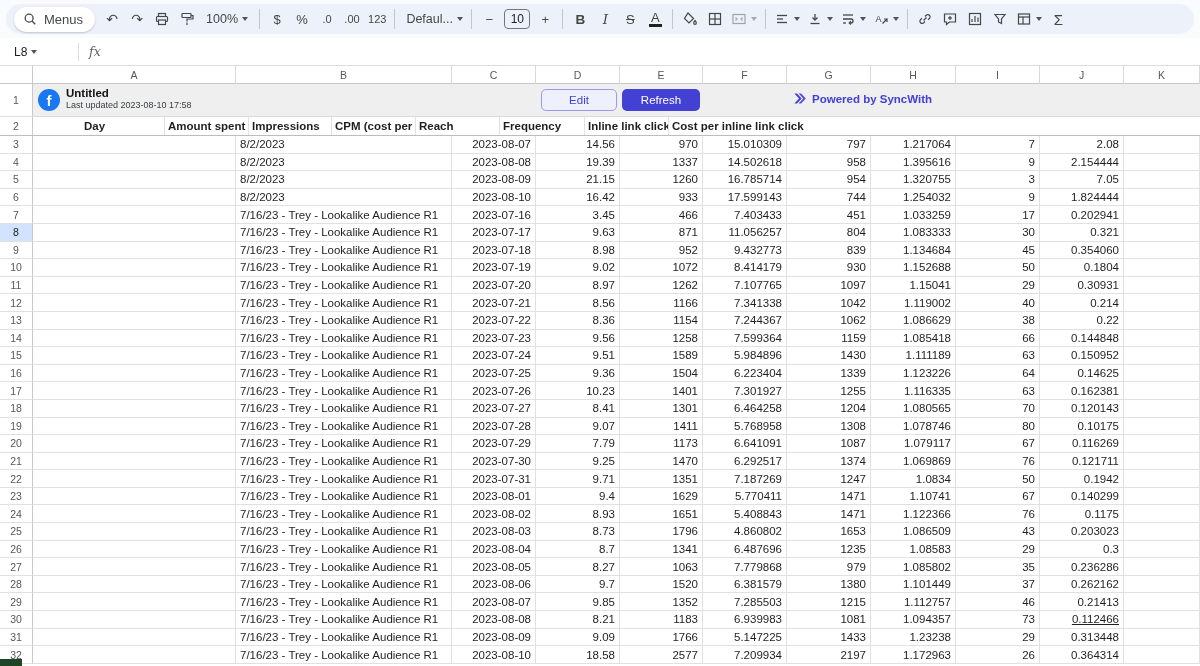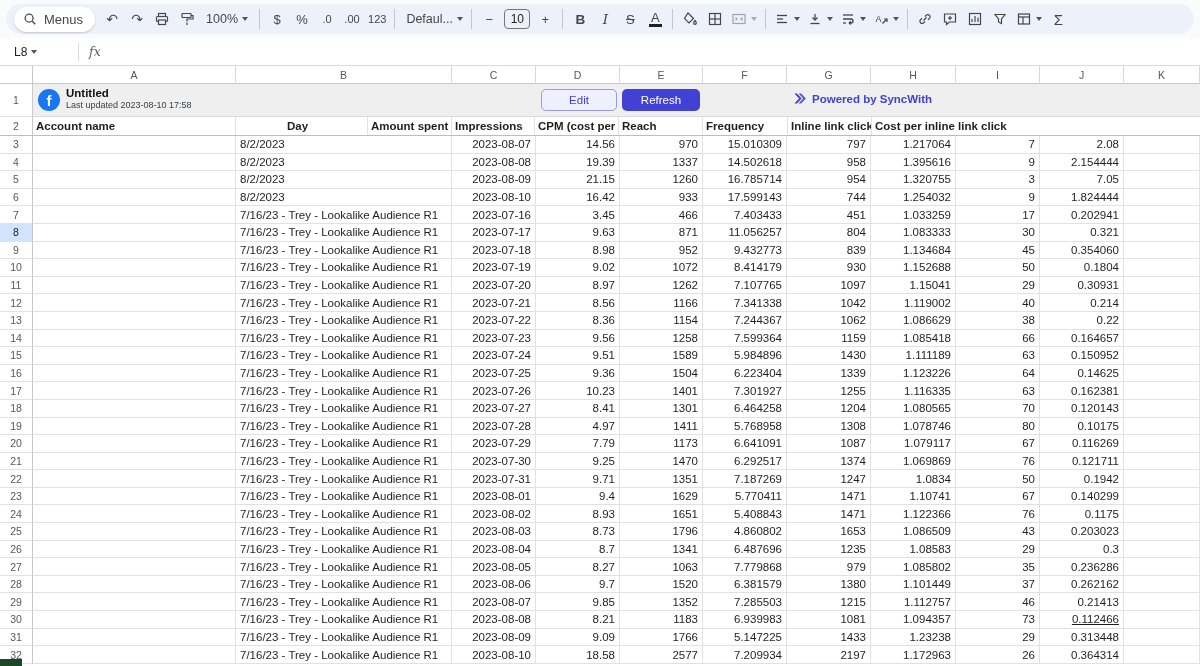--- a/index.html
+++ b/index.html
@@ -303,21 +303,20 @@
             <path d="M1.5 1.5l5 5.5-5 5.5h2.8l5-5.5-5-5.5z"></path>
             <path d="M7 1.5l5 5.5-5 5.5h2.8l5-5.5-5-5.5z" transform="translate(-1,0)" opacity="0.9"></path>
           </svg>
         <span>Powered by SyncWith</span>
       </div>
     </div>
   </div>
 
   <div class="header-row" id="header-cells">
     <div class="gutter">2</div>
-  <div class="cell hcell txt" style="width: 203px;">Account name</div>
       <div class="cell hcell txt" style="width: 84px; margin-left: 48px;">Day</div>
       <div class="cell hcell txt" style="width: 84px;">Amount spent</div>
       <div class="cell hcell txt" style="width: 83px;">Impressions</div>
       <div class="cell hcell txt" style="width: 84px;">CPM (cost per 1</div>
       <div class="cell hcell txt" style="width: 84px;">Reach</div>
       <div class="cell hcell txt" style="width: 85px;">Frequency</div>
       <div class="cell hcell txt" style="width: 84px;">Inline link click</div>
       <div class="cell hcell txt spill" style="width: 84px;">Cost per inline link click</div>
       <div class="cell hcell kfill" style="width: 76px;"></div>
     </div>
@@ -481,21 +480,21 @@
         <div class="gutter">14</div>
         <div class="cell txt" style="width: 203px;"></div>
         <div class="cell txt" style="width: 216px;">7/16/23 - Trey - Lookalike Audience R1</div>
         <div class="cell num" style="width: 84px;">2023-07-23</div>
         <div class="cell num" style="width: 84px;">9.56</div>
         <div class="cell num" style="width: 83px;">1258</div>
         <div class="cell num" style="width: 84px;">7.599364</div>
         <div class="cell num" style="width: 84px;">1159</div>
         <div class="cell num" style="width: 85px;">1.085418</div>
         <div class="cell num" style="width: 84px;">66</div>
-        <div class="cell num" style="width: 84px;">0.164657</div>
+        <div class="cell num" style="width: 84px;">0.144848</div>
         <div class="cell" style="width: 76px;"></div>
       </div>
       <div class="row">
         <div class="gutter">15</div>
         <div class="cell txt" style="width: 203px;"></div>
         <div class="cell txt" style="width: 216px;">7/16/23 - Trey - Lookalike Audience R1</div>
         <div class="cell num" style="width: 84px;">2023-07-24</div>
         <div class="cell num" style="width: 84px;">9.51</div>
         <div class="cell num" style="width: 83px;">1589</div>
         <div class="cell num" style="width: 84px;">5.984896</div>
@@ -545,21 +544,21 @@
         <div class="cell num" style="width: 85px;">1.080565</div>
         <div class="cell num" style="width: 84px;">70</div>
         <div class="cell num" style="width: 84px;">0.120143</div>
         <div class="cell" style="width: 76px;"></div>
       </div>
       <div class="row">
         <div class="gutter">19</div>
         <div class="cell txt" style="width: 203px;"></div>
         <div class="cell txt" style="width: 216px;">7/16/23 - Trey - Lookalike Audience R1</div>
         <div class="cell num" style="width: 84px;">2023-07-28</div>
-        <div class="cell num" style="width: 84px;">4.97</div>
+        <div class="cell num" style="width: 84px;">9.07</div>
         <div class="cell num" style="width: 83px;">1411</div>
         <div class="cell num" style="width: 84px;">5.768958</div>
         <div class="cell num" style="width: 84px;">1308</div>
         <div class="cell num" style="width: 85px;">1.078746</div>
         <div class="cell num" style="width: 84px;">80</div>
         <div class="cell num" style="width: 84px;">0.10175</div>
         <div class="cell" style="width: 76px;"></div>
       </div>
       <div class="row">
         <div class="gutter">20</div>

